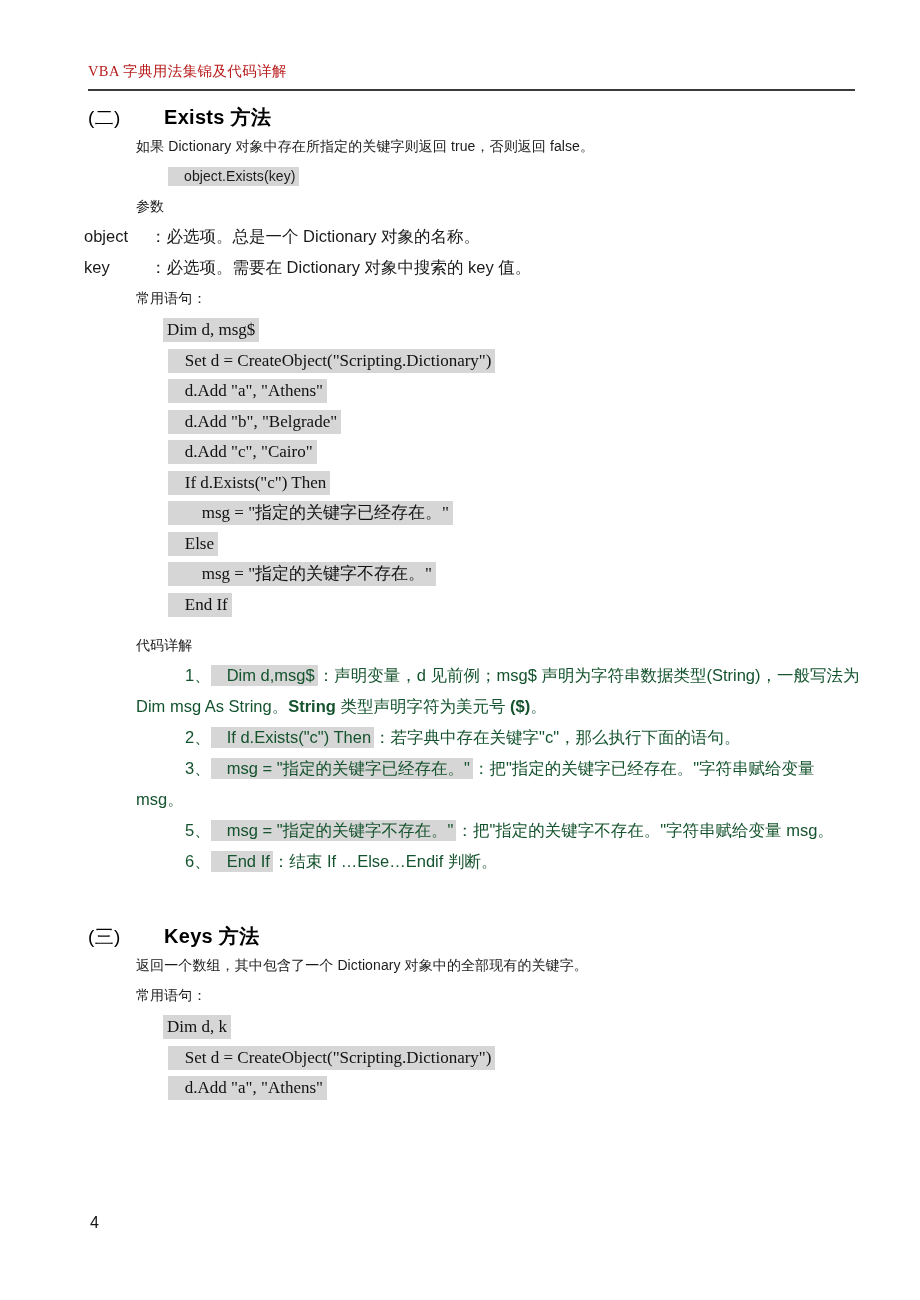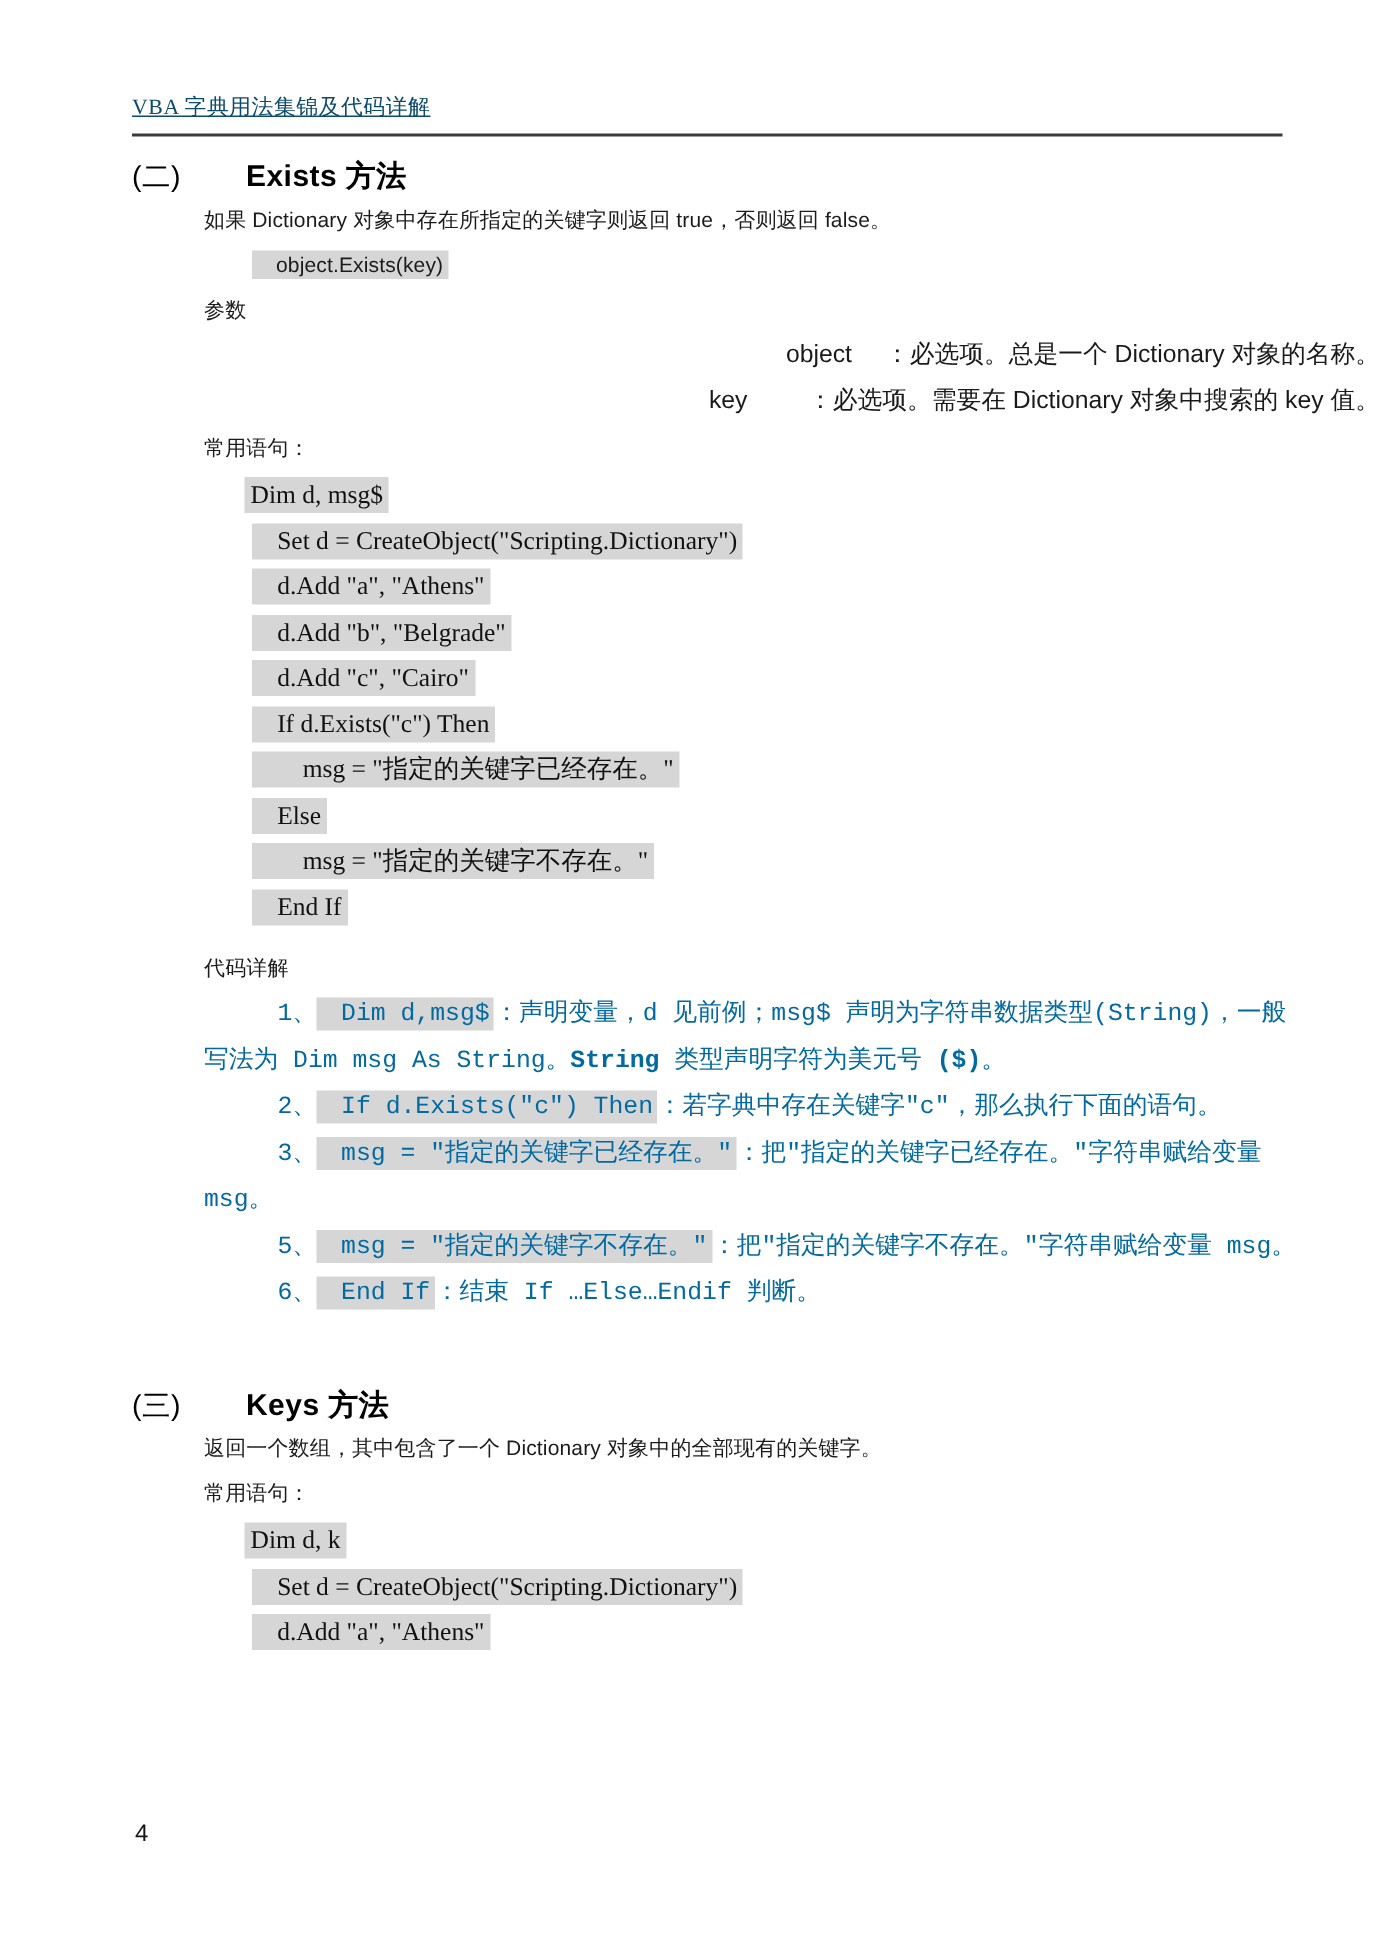--- a/index.html
+++ b/index.html
@@ -28,23 +28,22 @@
   .header {
     position: absolute;
     left: 88px;
     top: 62px;
     width: 767px;
   }
   .header-text {
     font-family: "Liberation Serif", "DejaVu Serif", serif;
     font-size: 14.5px;
     letter-spacing: .4px;
-    color: #0c4a6e;
+    color: #b91c1c;
     white-space: nowrap;
-    text-decoration: underline;
   }
   .header-rule {
     position: absolute;
     left: 88px;
     top: 89px;
     width: 767px;
     height: 2px;
     background: #3c3c3c;
   }
 
@@ -85,32 +84,30 @@
   }
   .p.ind1 { margin-left: 168px; }
 
   
   .item {
     margin-left: 136px;
     margin-right: 55px;
     font-size: 16.5px;
     line-height: 31px;
     text-indent: 49px;
-    color: #0369a1;
-    font-family: Liberation Mono, monospace;
+    color: #14532d;
   }
 
   
   .param {
-    margin-left: 112px;
+    margin-left: 84px;
     font-size: 16.5px;
     line-height: 31px;
     display: flex;
     align-items: baseline;
-    justify-content: flex-end;
   }
   .param .pname {
     display: inline-block;
     min-width: 66px;
   }
   .param .pdesc { white-space: nowrap; }
 
   
   .hl {
     background: #d6d6d6;

